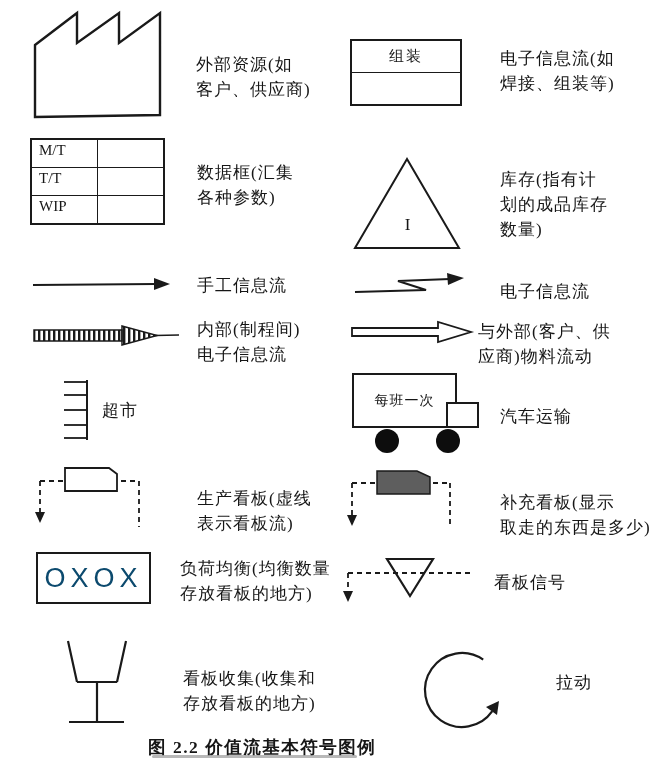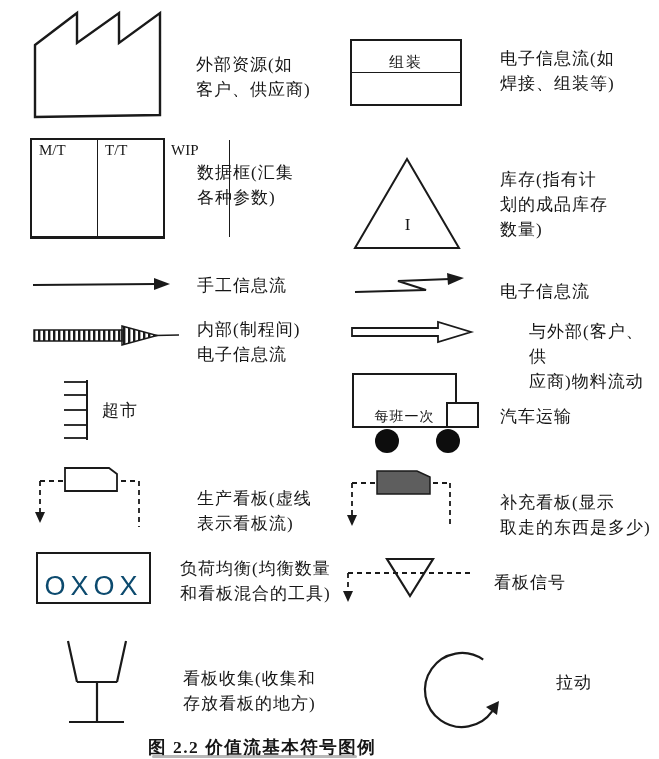--- a/index.html
+++ b/index.html
@@ -2,29 +2,29 @@
 <html><head>
 <meta charset="utf-8">
 <style>
   html,body{margin:0;padding:0;background:#ffffff;}
   #page{position:relative;width:659px;height:759px;background:#ffffff;overflow:hidden;
         font-family:"Liberation Serif",serif;color:#161616;}
   .sym{position:absolute;}
   .label{position:absolute;font-size:17px;font-weight:500;line-height:25px;
          letter-spacing:1px;white-space:pre-line;color:#161616;}
   .boxed{position:absolute;border:2px solid #1a1a1a;box-sizing:border-box;background:#fff;}
-  .center{display:flex;align-items:flex-end;justify-content:center;}
+  .center{display:flex;align-items:center;justify-content:center;}
   
   #factory-name{left:48px;top:55px;width:100px;height:48px;font-size:15px;letter-spacing:2px;}
   
   #process-box{left:350px;top:39px;width:112px;height:67px;}
   #process-top{height:31px;border-bottom:1.6px solid #1a1a1a;font-size:15px;letter-spacing:2px;}
   
-  #data-box{left:30px;top:138px;width:135px;height:101px;border:2px solid #1a1a1a;
-            box-sizing:border-box;position:absolute;display:flex;flex-direction:row;}
+  #data-box{left:30px;top:138px;width:135px;height:87px;border:2px solid #1a1a1a;
+            box-sizing:border-box;position:absolute;display:flex;flex-direction:column;}
   .drow{flex:1;display:flex;border-bottom:1.5px solid #1a1a1a;}
   .drow:last-child{border-bottom:none;}
   .dlab{width:66px;border-right:1.5px solid #1a1a1a;font-size:15px;padding:2px 0 0 7px;
         box-sizing:border-box;font-family:"Liberation Serif",serif;}
   .dval{flex:1;}
   
   #inv-i{left:399px;top:212px;width:18px;text-align:center;font-size:17px;}
   
   #truck{left:352px;top:372px;width:132px;height:84px;}
   #truck-body{left:0;top:1px;width:105px;height:55px;font-size:14px;letter-spacing:1px;}
@@ -103,21 +103,21 @@
     <rect x="1" y="6" width="88" height="11" fill="url(#hatch)" stroke="#1a1a1a" stroke-width="1.5"></rect>
     <polygon points="89,2 124,11.5 89,21" fill="url(#hatch)" stroke="#1a1a1a" stroke-width="1.5"></polygon>
     <line x1="122" y1="11.5" x2="146" y2="11" stroke="#1a1a1a" stroke-width="1.6"></line>
   </svg>
   <div class="label" style="left:197px;top:317px">内部(制程间)
 电子信息流</div>
 
   <svg class="sym" style="left:350px;top:320px" width="128" height="26">
     <path d="M2,8 L88,8 L88,2 L121,12 L88,22 L88,16 L2,16 Z" fill="#ffffff" stroke="#1a1a1a" stroke-width="1.8"></path>
   </svg>
-  <div class="label" style="left:529px;top:319px">与外部(客户、供
+  <div class="label" style="left:478px;top:319px">与外部(客户、供
 应商)物料流动</div>
 
   <svg class="sym" style="left:60px;top:376px" width="32" height="68">
     <line x1="27" y1="4" x2="27" y2="64" stroke="#1a1a1a" stroke-width="2"></line>
     <line x1="4" y1="6" x2="27" y2="6" stroke="#1a1a1a" stroke-width="1.8"></line>
     <line x1="4" y1="19" x2="27" y2="19" stroke="#1a1a1a" stroke-width="1.8"></line>
     <line x1="4" y1="34" x2="27" y2="34" stroke="#1a1a1a" stroke-width="1.8"></line>
     <line x1="4" y1="49" x2="27" y2="49" stroke="#1a1a1a" stroke-width="1.8"></line>
     <line x1="4" y1="62" x2="27" y2="62" stroke="#1a1a1a" stroke-width="1.8"></line>
   </svg>
@@ -150,21 +150,21 @@
     <polygon points="3,55 13,55 8,66" fill="#1a1a1a"></polygon>
     <path d="M106,23 V68" fill="none" stroke="#1a1a1a" stroke-width="1.8" stroke-dasharray="5,4"></path>
   </svg>
   <div class="label" style="left:500px;top:490px">补充看板(显示
 取走的东西是多少)</div>
 
   <div class="boxed center" id="oxox-box">
     <span>OXOX</span>
   </div>
   <div class="label" style="left:180px;top:556px">负荷均衡(均衡数量
-和看板混合的工具)</div>
+存放看板的地方)</div>
 
   <svg class="sym" style="left:342px;top:551px" width="140" height="52">
     <path d="M6,22 H128" fill="none" stroke="#1a1a1a" stroke-width="1.8" stroke-dasharray="5,4"></path>
     <polygon points="45,8 91,8 68,45" fill="none" stroke="#1a1a1a" stroke-width="2.2"></polygon>
     <path d="M6,22 V40" fill="none" stroke="#1a1a1a" stroke-width="1.8" stroke-dasharray="5,4"></path>
     <polygon points="1,40 11,40 6,51" fill="#1a1a1a"></polygon>
   </svg>
   <div class="label" style="left:494px;top:570px">看板信号</div>
 
   <svg class="sym" style="left:62px;top:634px" width="72" height="94">

